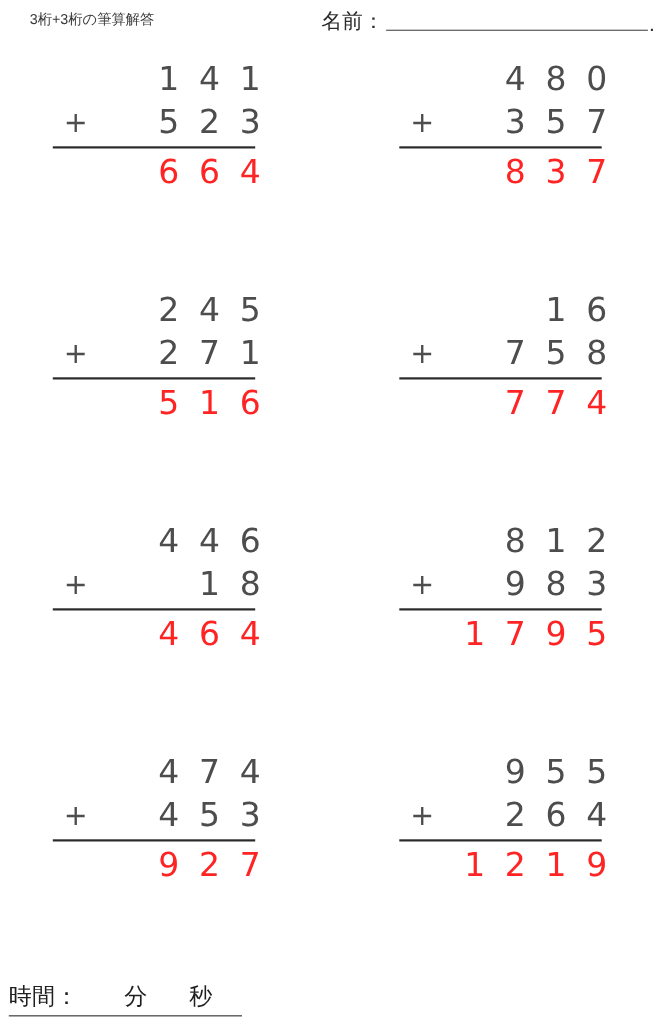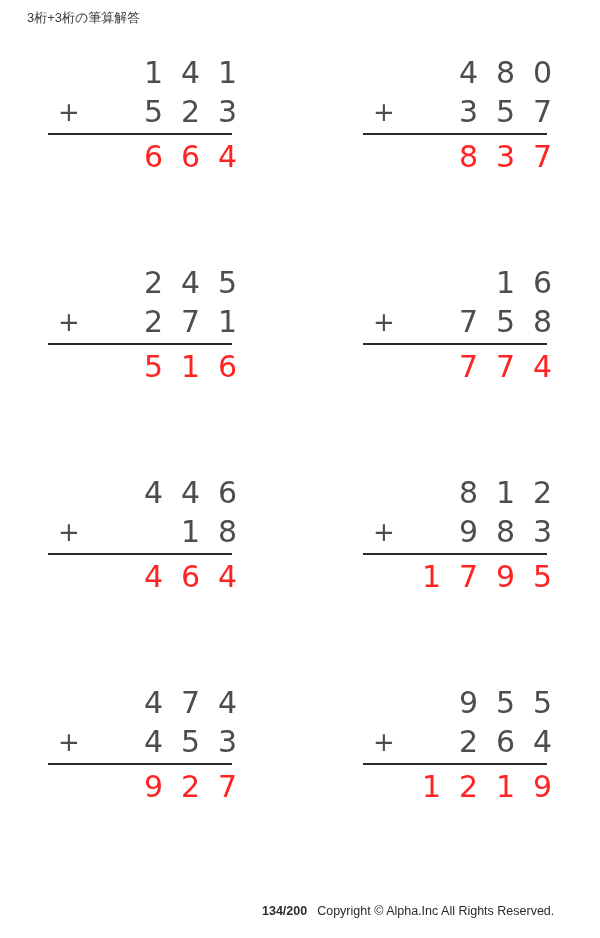--- a/index.html
+++ b/index.html
@@ -174,20 +174,25 @@
     font-weight: bold;
     margin-right: 10px;
   }
 </style>
 </head>
 <body>
 
 <div class="header">
   <div class="worksheet-title">3桁+3桁の筆算解答</div>
 
+  <div class="name-block">
+    <span class="name-label">名前：</span>
+    <span class="name-rule"></span>
+    <span class="name-dot">.</span>
+  </div>
 </div>
 
 <div class="grid" id="grid">
     <div class="prow">
       <div class="problem col-left">
         <div class="prow-digits line1">
           <div class="cell">1</div>
           <div class="cell">4</div>
           <div class="cell">1</div>
         </div>
@@ -342,16 +347,18 @@
           <div class="cell answer">1</div>
           <div class="cell answer">2</div>
           <div class="cell answer">1</div>
           <div class="cell answer">9</div>
         </div>
       </div>
     </div>
   </div>
 
 <div class="footer">
-  <div class="copyright">
-    <span class="page-number">134/200</span><span>Copyright © Alpha.Inc All Rights Reserved.</span>
+  <div class="time-block">
+    <span class="time-label">時間：</span>
+    <span class="time-unit-min">分</span>
+    <span class="time-unit-sec">秒</span>
   </div>
 </div>
 
 </body></html>

